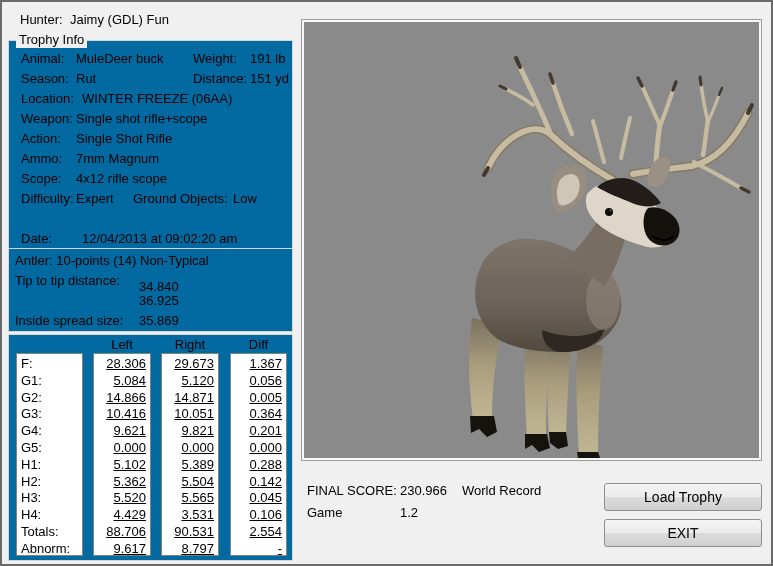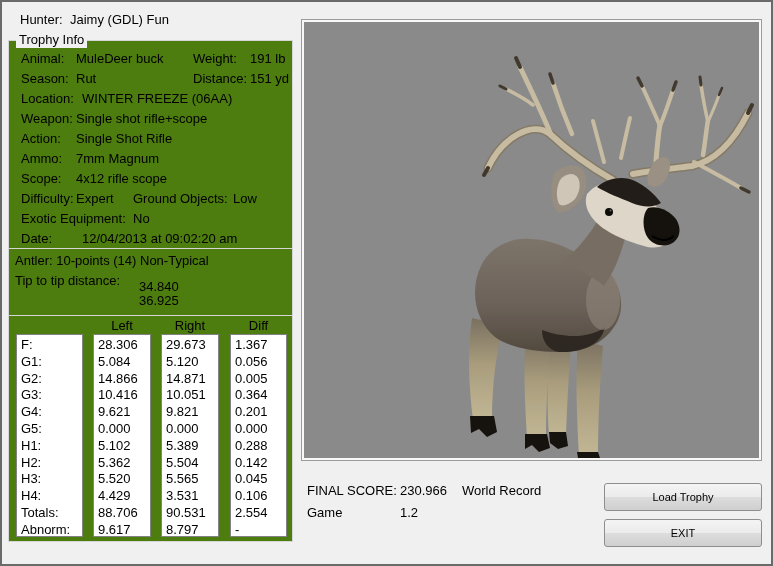--- a/index.html
+++ b/index.html
@@ -4,39 +4,39 @@
 <style>
   html,body{margin:0;padding:0;background:#c8c8c8;}
   .window{
     position:relative;width:773px;height:566px;box-sizing:border-box;
     background:#f0f0f0;border:2px solid #6a6a6a;
     font-family:"Liberation Sans",sans-serif;font-size:13px;color:#000;
     overflow:hidden;
   }
   .row{position:absolute;height:20px;line-height:20px;white-space:nowrap;}
   .lbl{position:absolute;}
-  .groupbox{position:absolute;border:1px solid #d6d6d6;box-sizing:border-box;background:#4d7c0f;}
+  .groupbox{position:absolute;border:1px solid #d6d6d6;box-sizing:border-box;background:#0369a1;}
   .groupbox .gb-label{position:absolute;top:-9px;left:7px;background:#f0f0f0;padding:0 3px;line-height:16px;}
   .listbox{
     position:absolute;background:#ffffff;border:1px solid #828282;box-sizing:border-box;
     padding:2px 4px;overflow:hidden;
   }
   .listbox div{height:16.8px;line-height:16.8px;white-space:nowrap;}
-  .num{}
+  .num{text-align:right;text-decoration:underline;}
   .col-header{position:absolute;top:2px;height:16px;line-height:16px;text-align:center;width:58px;}
   .imgpanel{
     position:absolute;left:300px;top:18px;width:459px;height:440px;box-sizing:border-box;
     background:#8a8a8a;border:2px solid #f8f8f8;box-shadow:0 0 0 1px #9b9b9b;
   }
   .imgpanel svg{display:block;width:100%;height:100%;}
   .btn{
     position:absolute;left:602px;width:158px;height:28px;box-sizing:border-box;
     border:1px solid #8e8e8e;border-radius:3px;
     background:linear-gradient(to bottom,#f4f4f4 0%,#ebebeb 49%,#dddddd 50%,#cfcfcf 100%);
-    font-family:"Liberation Sans",sans-serif;font-size:11px;color:#000;
+    font-family:"Liberation Sans",sans-serif;font-size:14px;color:#000;
     display:flex;align-items:center;justify-content:center;cursor:default;
   }
   .score-row{position:absolute;height:18px;line-height:18px;white-space:nowrap;}
 </style>
 </head>
 <body>
 
 <div class="window">
 
   <div class="row" style="left:18px;top:8px;width:280px;">
@@ -78,24 +78,20 @@
     <div class="row" style="left:12px;top:128px;width:270px;">
       <span class="lbl" style="left:0;">Scope:</span>
       <span class="lbl" style="left:55px;">4x12 rifle scope</span>
     </div>
     <div class="row" style="left:12px;top:148px;width:270px;">
       <span class="lbl" style="left:0;">Difficulty:</span>
       <span class="lbl" style="left:55px;">Expert</span>
       <span class="lbl" style="left:112px;">Ground Objects:</span>
       <span class="lbl" style="left:212px;">Low</span>
     </div>
-    <div class="row" style="left:12px;top:168px;width:270px;">
-      <span class="lbl" style="left:0;">Exotic Equipment:</span>
-      <span class="lbl" style="left:112px;">No</span>
-    </div>
     <div class="row" style="left:12px;top:188px;width:270px;">
       <span class="lbl" style="left:0;">Date:</span>
       <span class="lbl" style="left:61px;">12/04/2013 at 09:02:20 am</span>
     </div>
   </div>
 
   <div class="groupbox" style="left:6px;top:246px;width:285px;height:84px;">
     <div class="row" style="left:6px;top:2px;width:270px;">
       <span class="lbl" style="left:0;">Antler: 10-points (14) Non-Typical</span>
     </div>
@@ -105,21 +101,21 @@
     </div>
     <div class="row" style="left:6px;top:42px;width:270px;">
       <span class="lbl" style="left:124px;">36.925</span>
     </div>
     <div class="row" style="left:6px;top:62px;width:270px;">
       <span class="lbl" style="left:0;">Inside spread size:</span>
       <span class="lbl" style="left:124px;">35.869</span>
     </div>
   </div>
 
-  <div class="groupbox" style="left:6px;top:313px;width:285px;height:227px;">
+  <div class="groupbox" style="left:6px;top:332px;width:285px;height:227px;">
     <span class="col-header" style="left:84px;">Left</span>
     <span class="col-header" style="left:152px;">Right</span>
     <span class="col-header" style="left:221px;width:57px;">Diff</span>
 
     <div class="listbox" style="left:7px;top:18px;width:67px;height:203px;">
       <div>F:</div>
       <div>G1:</div>
       <div>G2:</div>
       <div>G3:</div>
       <div>G4:</div>

